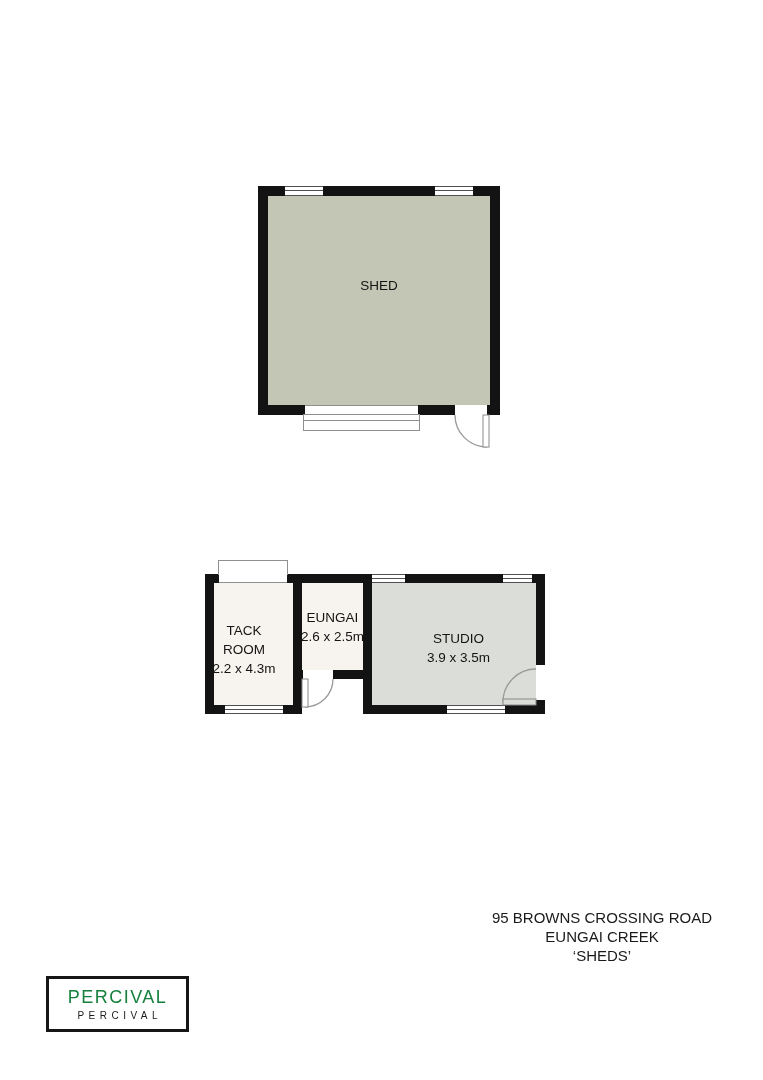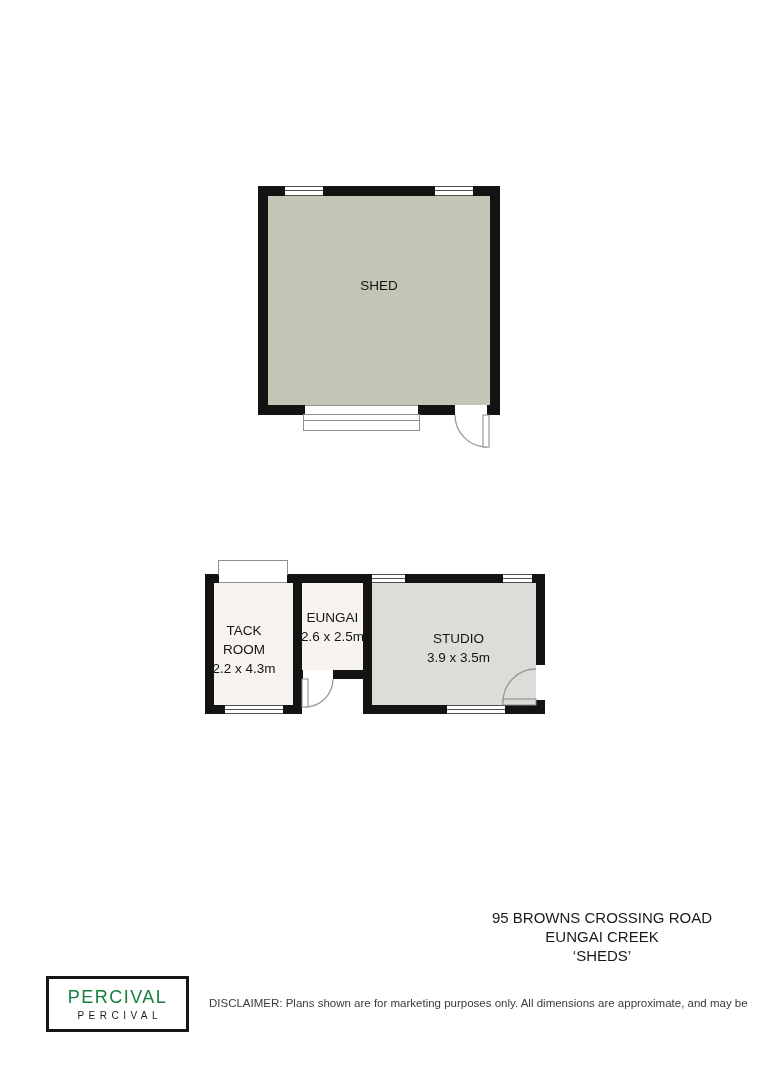--- a/index.html
+++ b/index.html
@@ -103,16 +103,15 @@
     <div>95 BROWNS CROSSING ROAD</div>
     <div>EUNGAI CREEK</div>
     <div>‘SHEDS’</div>
   </div>
 
   <div class="logo-box">
     <div class="logo-main">PERCIVAL</div>
     <div class="logo-sub">PERCIVAL</div>
   </div>
   <div class="disclaimer">
-    <div>DISCLAIMER: Plans shown are for marketing purposes only. All dimensions are approximate, and may be</div>
   </div>
 
 </div>
 
 </body></html>

